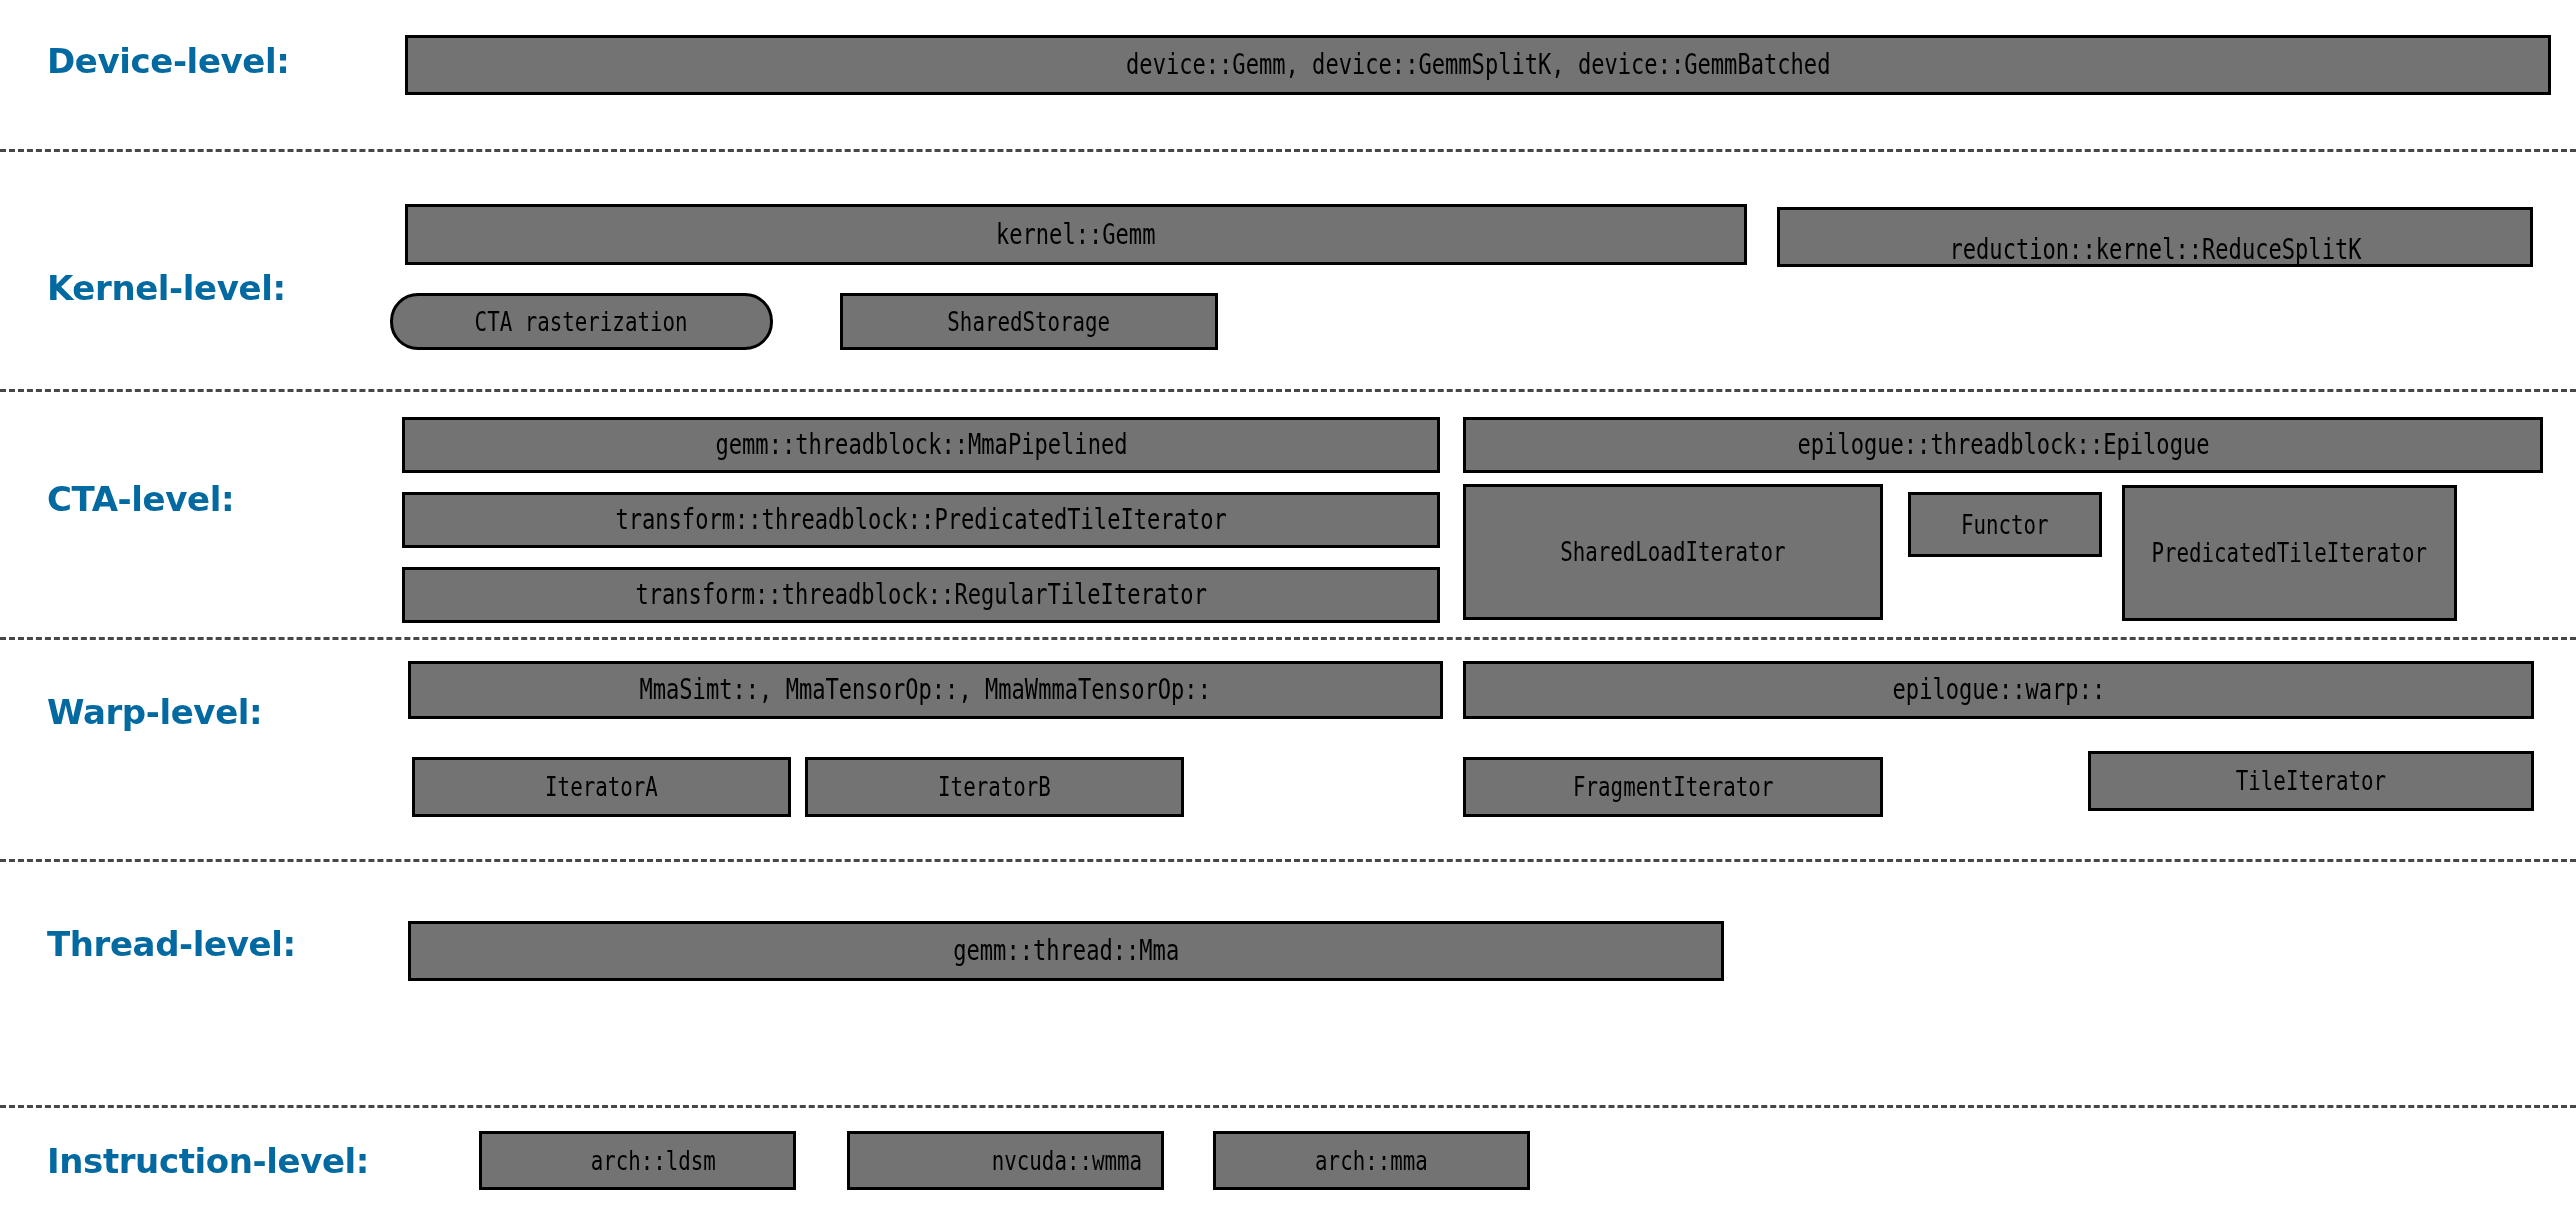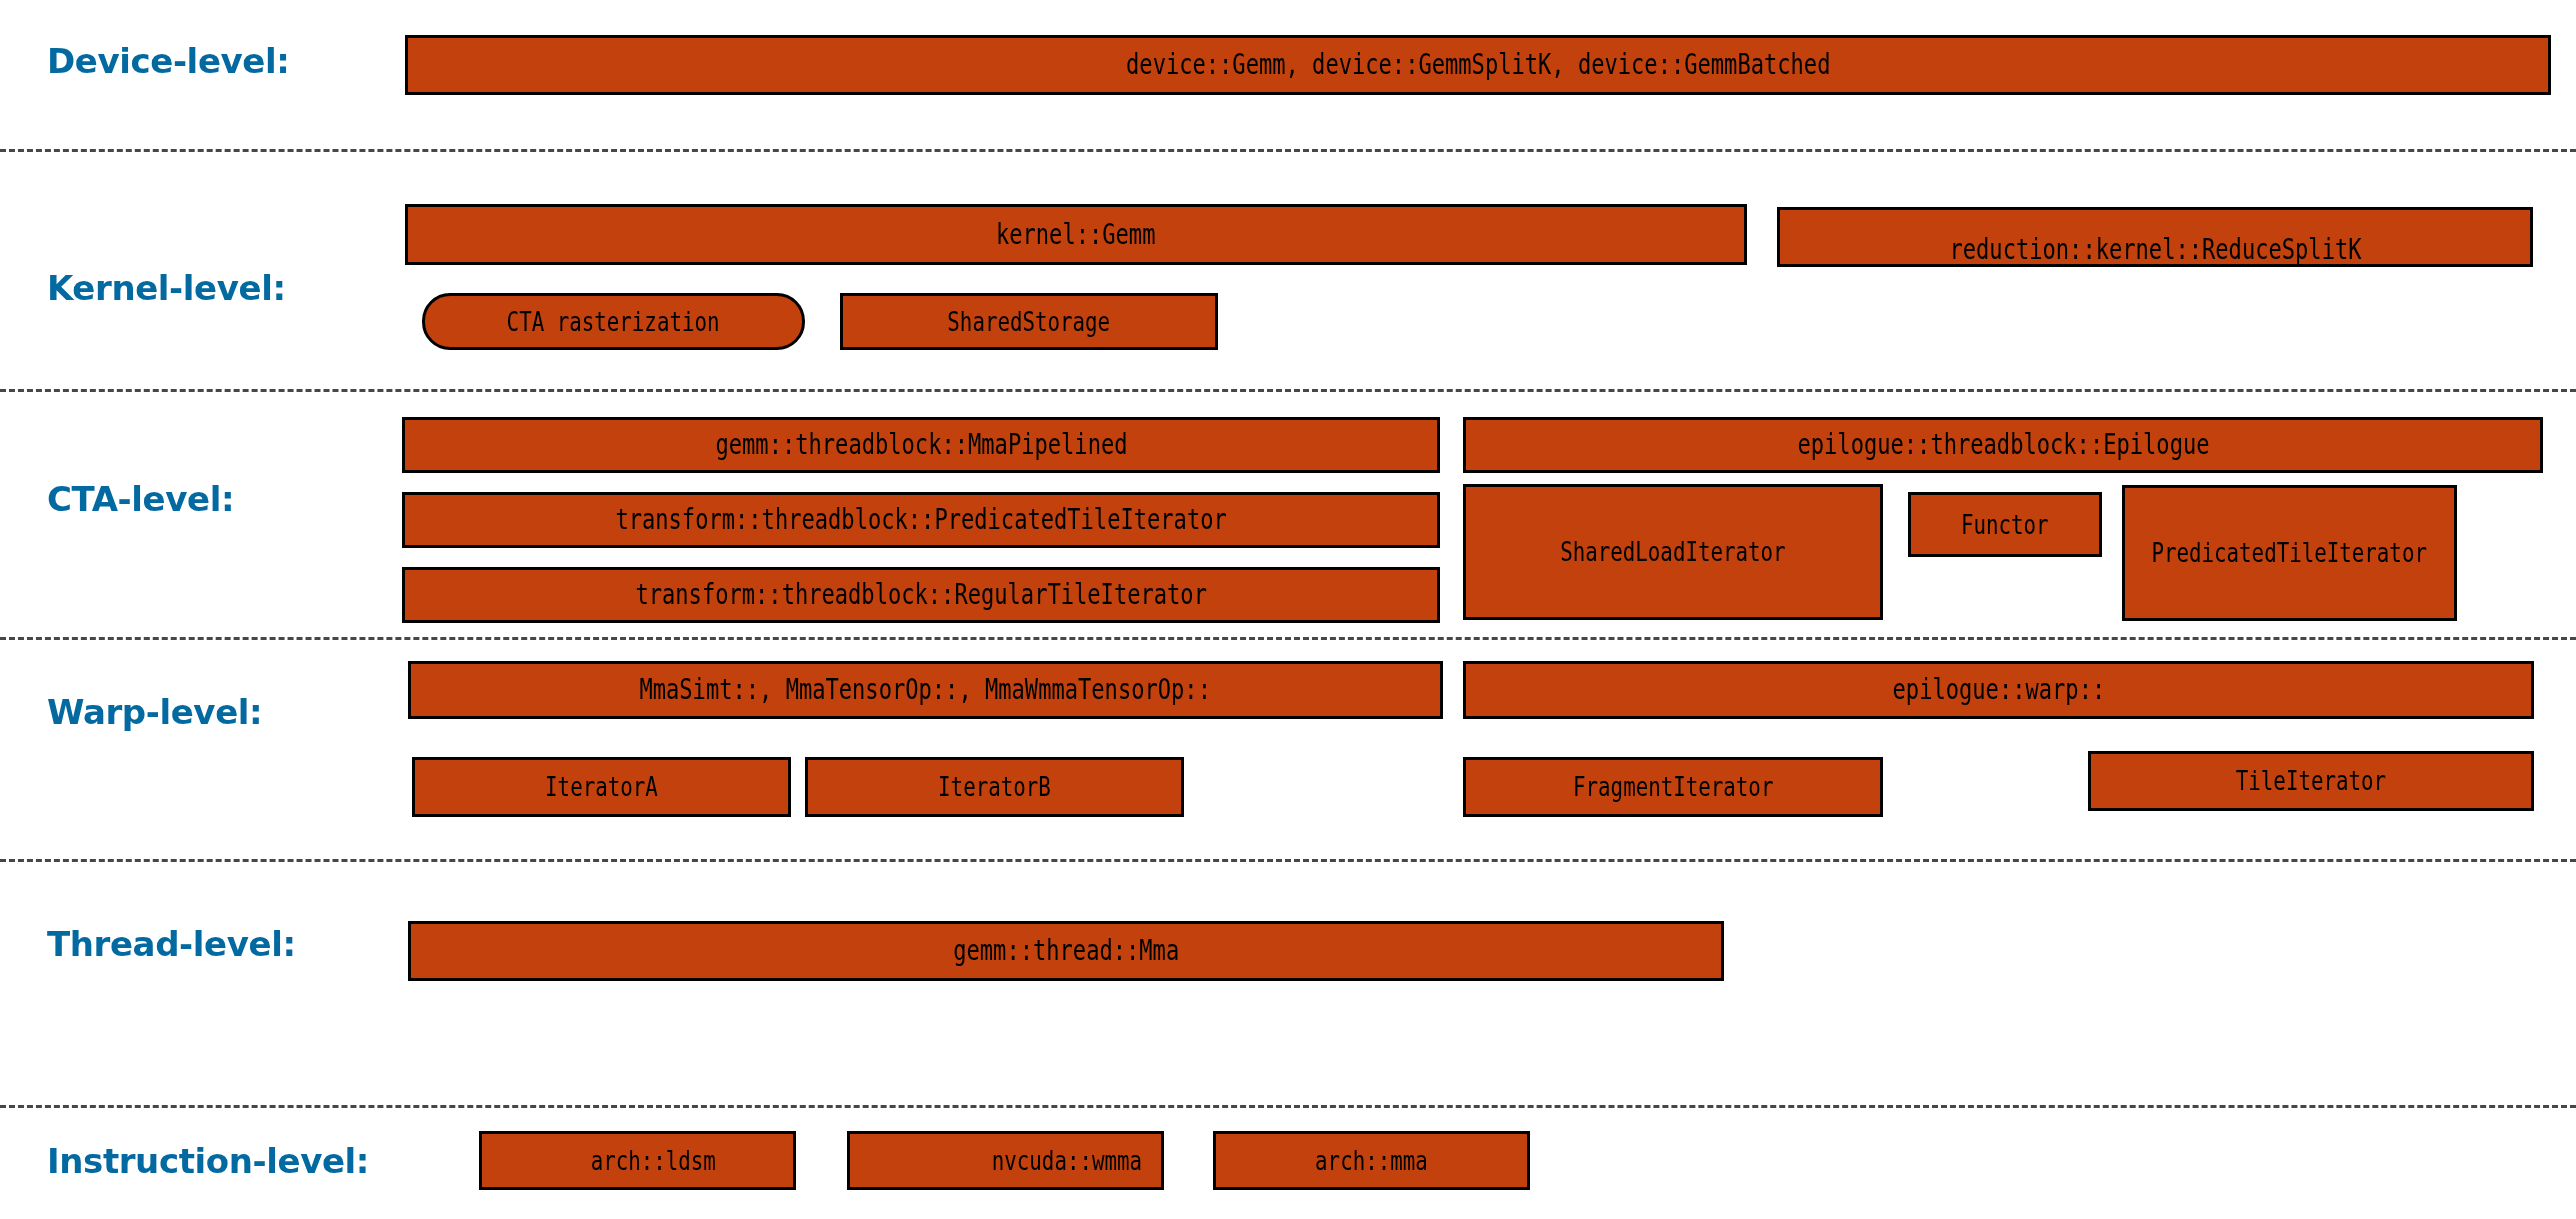--- a/index.html
+++ b/index.html
@@ -33,21 +33,21 @@
     letter-spacing: -0.4px;
     color: #0369a1;
     white-space: nowrap;
     line-height: 1;
   }
   
   .box {
     position: absolute;
     box-sizing: border-box;
     border: 3.1px solid #000000;
-    background: #c2410c;
+    background: #737373;
     display: flex;
     align-items: center;
     justify-content: center;
     overflow: hidden;
   }
   .box .box-label {
     font-family: "DejaVu Sans Mono", monospace;
     font-size: 27.6px;
     color: #000000;
     white-space: nowrap;
@@ -75,21 +75,21 @@
   <div class="level-label" style="left:47px; top:271px;">Kernel-level:</div>
 
   <div class="box" style="left:405px; top:204px; width:1342px; height:61px;">
     <span class="box-label">kernel::Gemm</span>
   </div>
 
   <div class="box" style="left:1777px; top:207px; width:756px; height:60px;align-items:flex-end;">
     <span class="box-label">reduction::kernel::ReduceSplitK</span>
   </div>
 
-  <div class="box small" style="left:422px; top:293px; width:383px; height:57px;border-radius:28px;">
+  <div class="box small" style="left:390px; top:293px; width:383px; height:57px;border-radius:28px;">
     <span class="box-label">CTA rasterization</span>
   </div>
 
   <div class="box small" style="left:840px; top:293px; width:378px; height:57px;">
     <span class="box-label">SharedStorage</span>
   </div>
 
   <div class="separator" style="top:389px;"></div>
 
   <div class="level-label" style="left:47px; top:482px;">CTA-level:</div>

